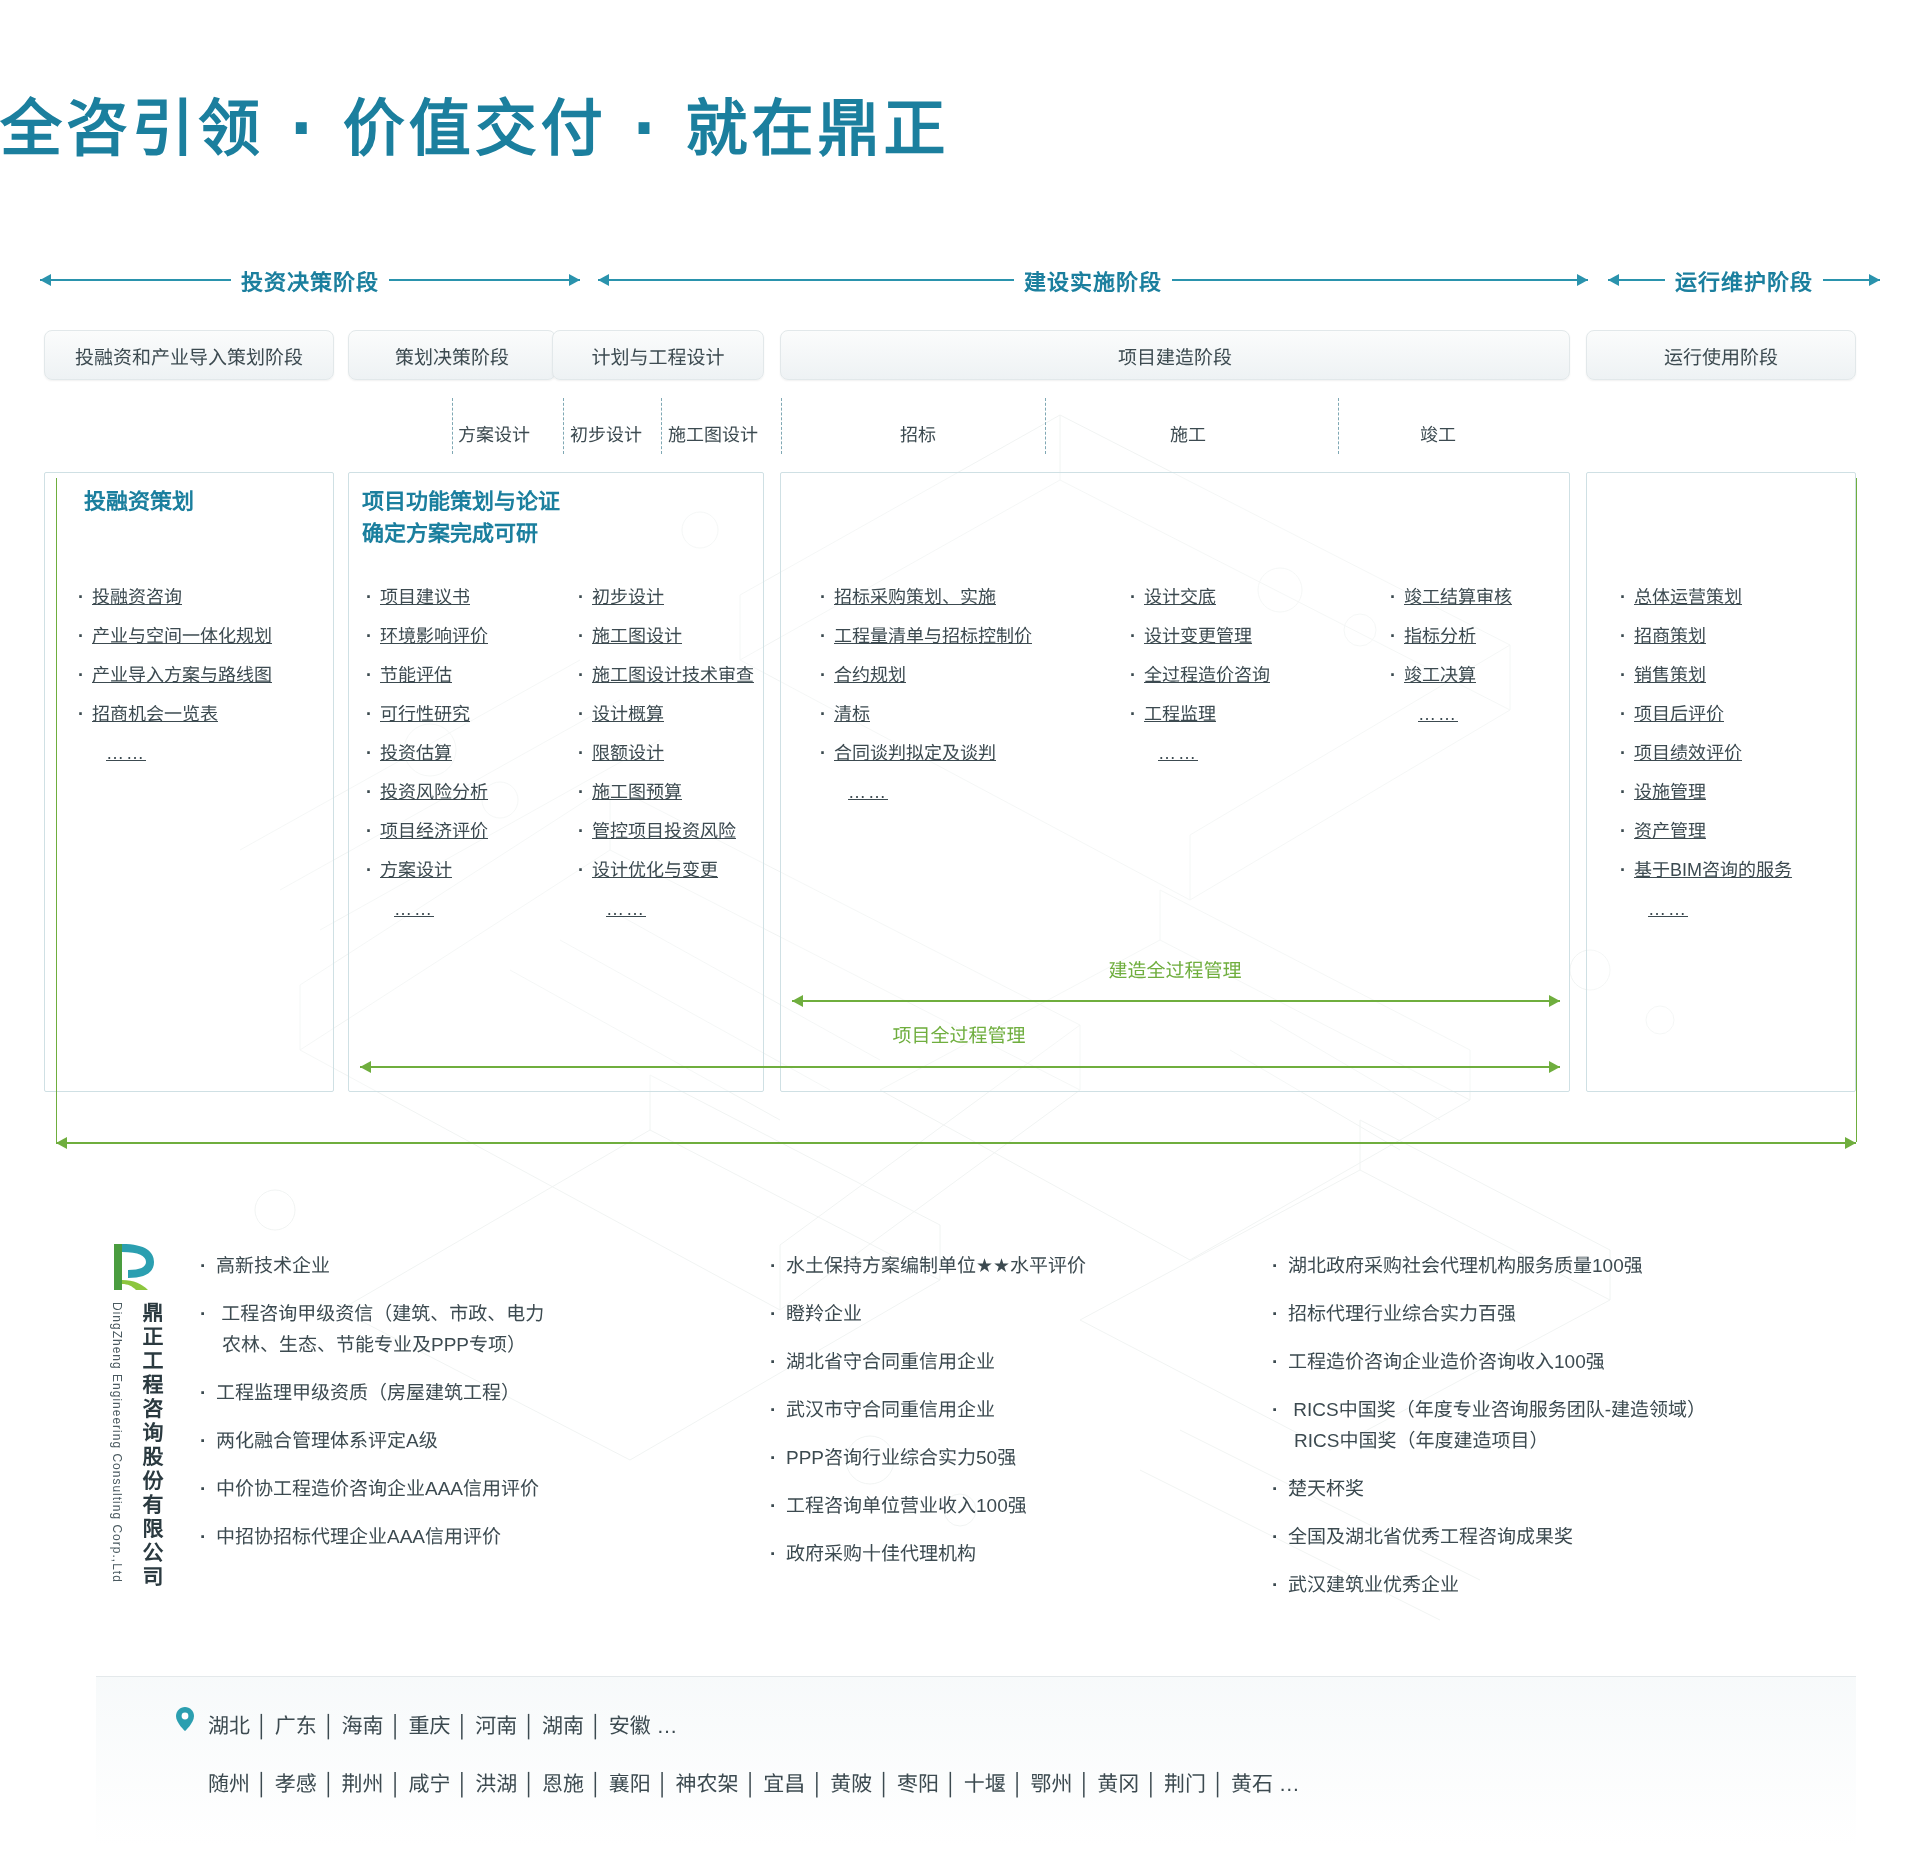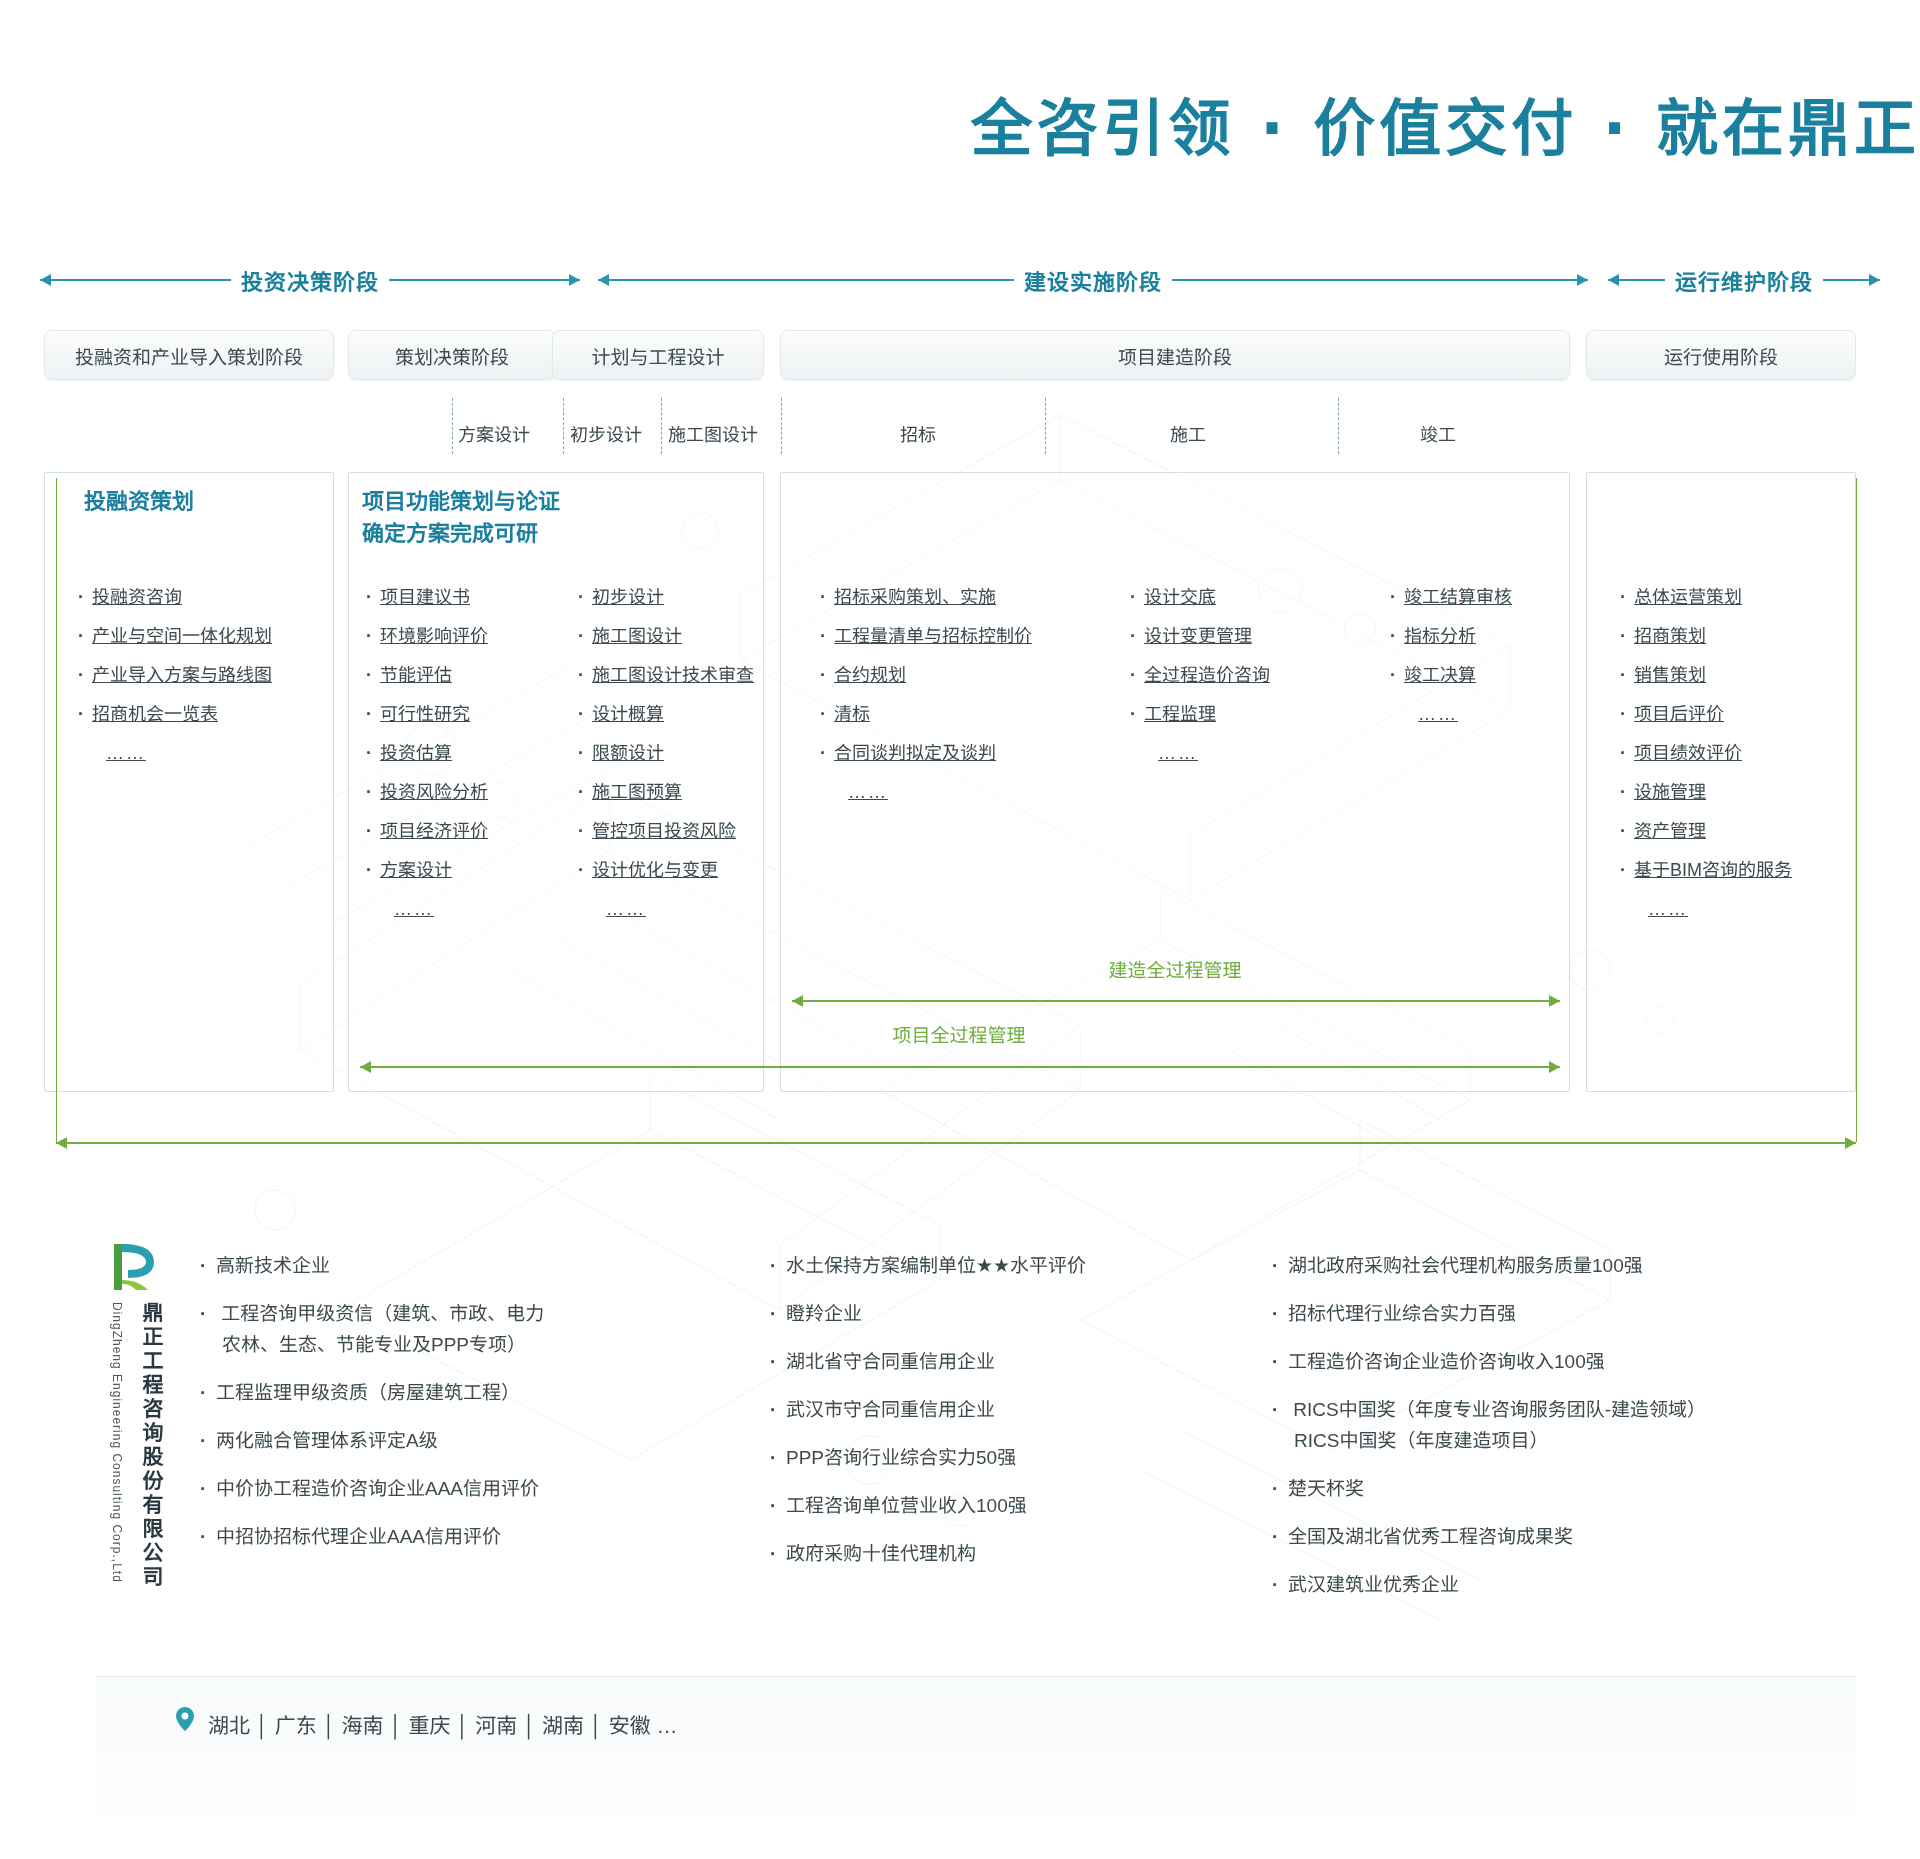--- a/index.html
+++ b/index.html
@@ -22,21 +22,21 @@
     left: 180px; top: 330px;
     width: 1560px; height: 1320px;
     opacity: .20;
     pointer-events: none;
   }
 
   
   .headline {
     position: absolute;
     top: 78px; left: 0; width: 100%;
-    text-align: right;
+    text-align: left;
     font-size: 62px;
     font-weight: bold;
     letter-spacing: 4px;
     color: #1b7f9e;
     font-family: "DejaVu Sans", sans-serif;
     white-space: nowrap;
   }
 
   
   .phase-row {
@@ -499,15 +499,18 @@
   </div>
 
   <div class="footer">
     <svg class="pin" viewBox="0 0 18 24">
       <path d="M9,0 C4,0 0,4 0,9 C0,16 9,24 9,24 C9,24 18,16 18,9 C18,4 14,0 9,0 Z" fill="#2b9fb0"></path>
       <circle cx="9" cy="9" r="3.4" fill="#ffffff"></circle>
     </svg>
     <div class="footer-line" style="left:112px; top:32px;">
       <span>湖北 │ 广东 │ 海南 │ 重庆 │ 河南 │ 湖南 │ 安徽  …</span>
     </div>
+    <div class="footer-line" style="left:112px; top:90px;">
+      <span>随州 │ 孝感 │ 荆州 │ 咸宁 │ 洪湖 │ 恩施 │ 襄阳 │ 神农架 │ 宜昌 │ 黄陂 │ 枣阳 │ 十堰 │ 鄂州 │ 黄冈 │ 荆门 │ 黄石  …</span>
+    </div>
   </div>
 
 </div>
 
 </body></html>

